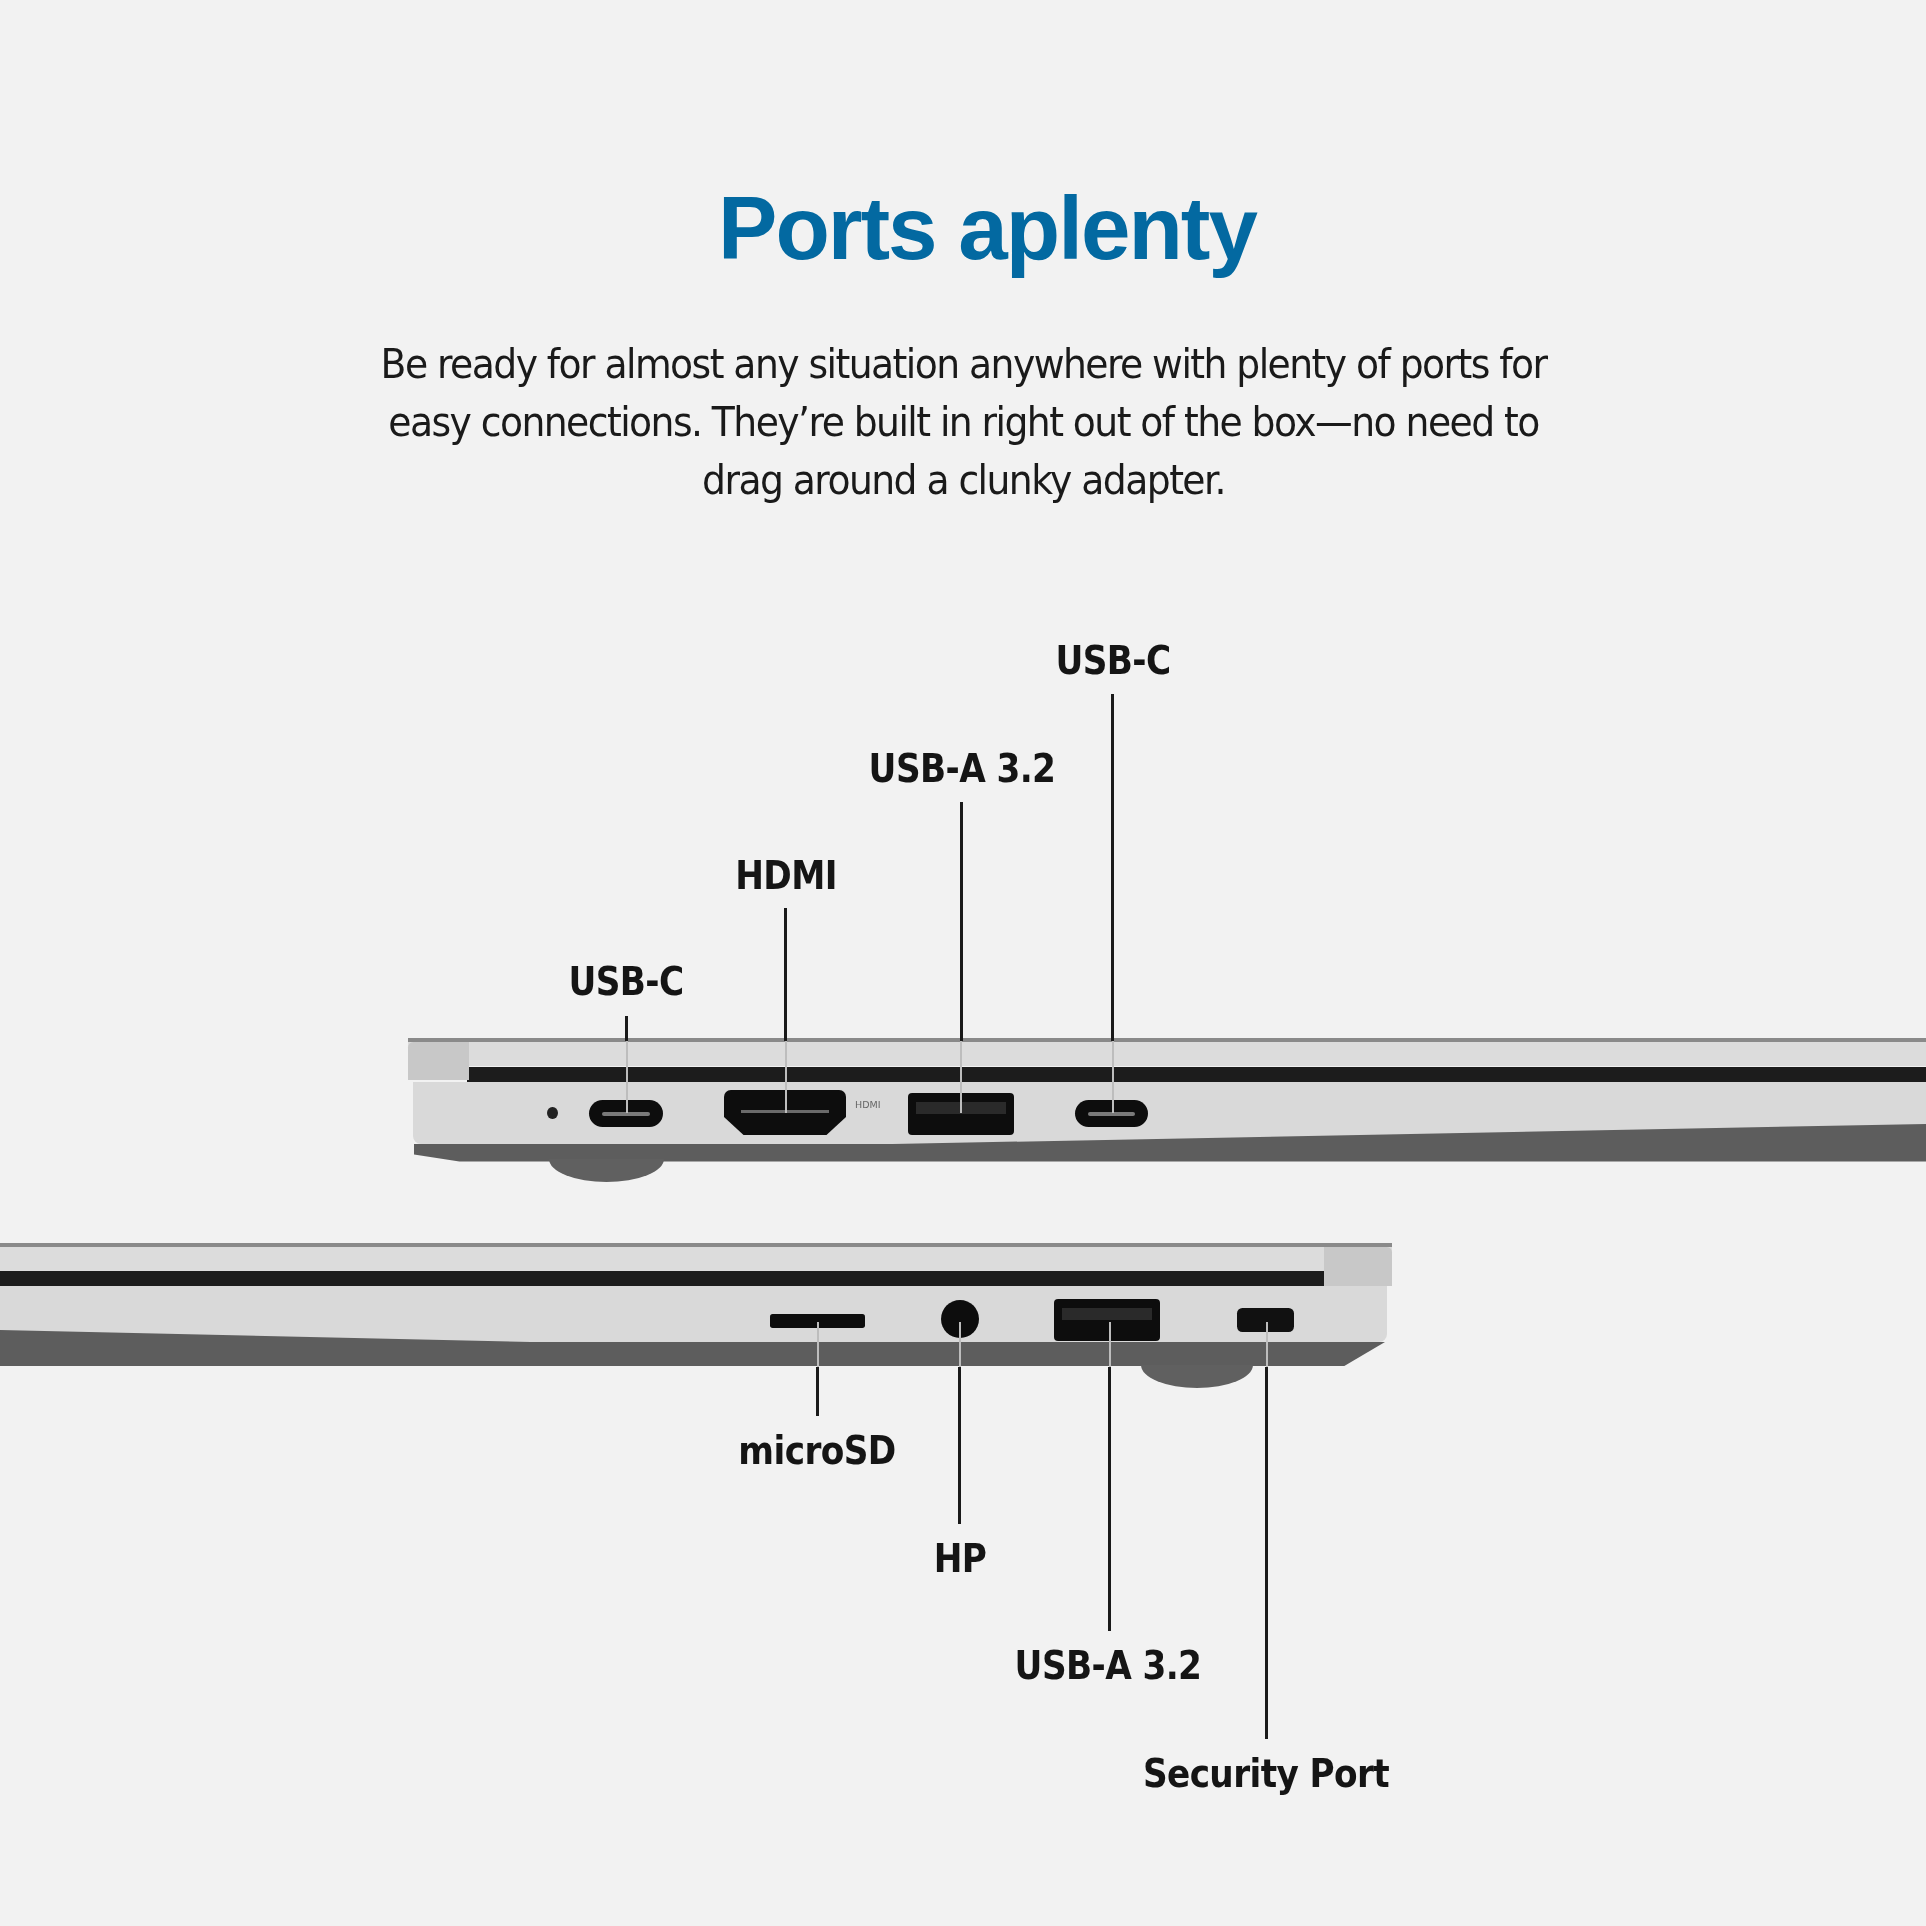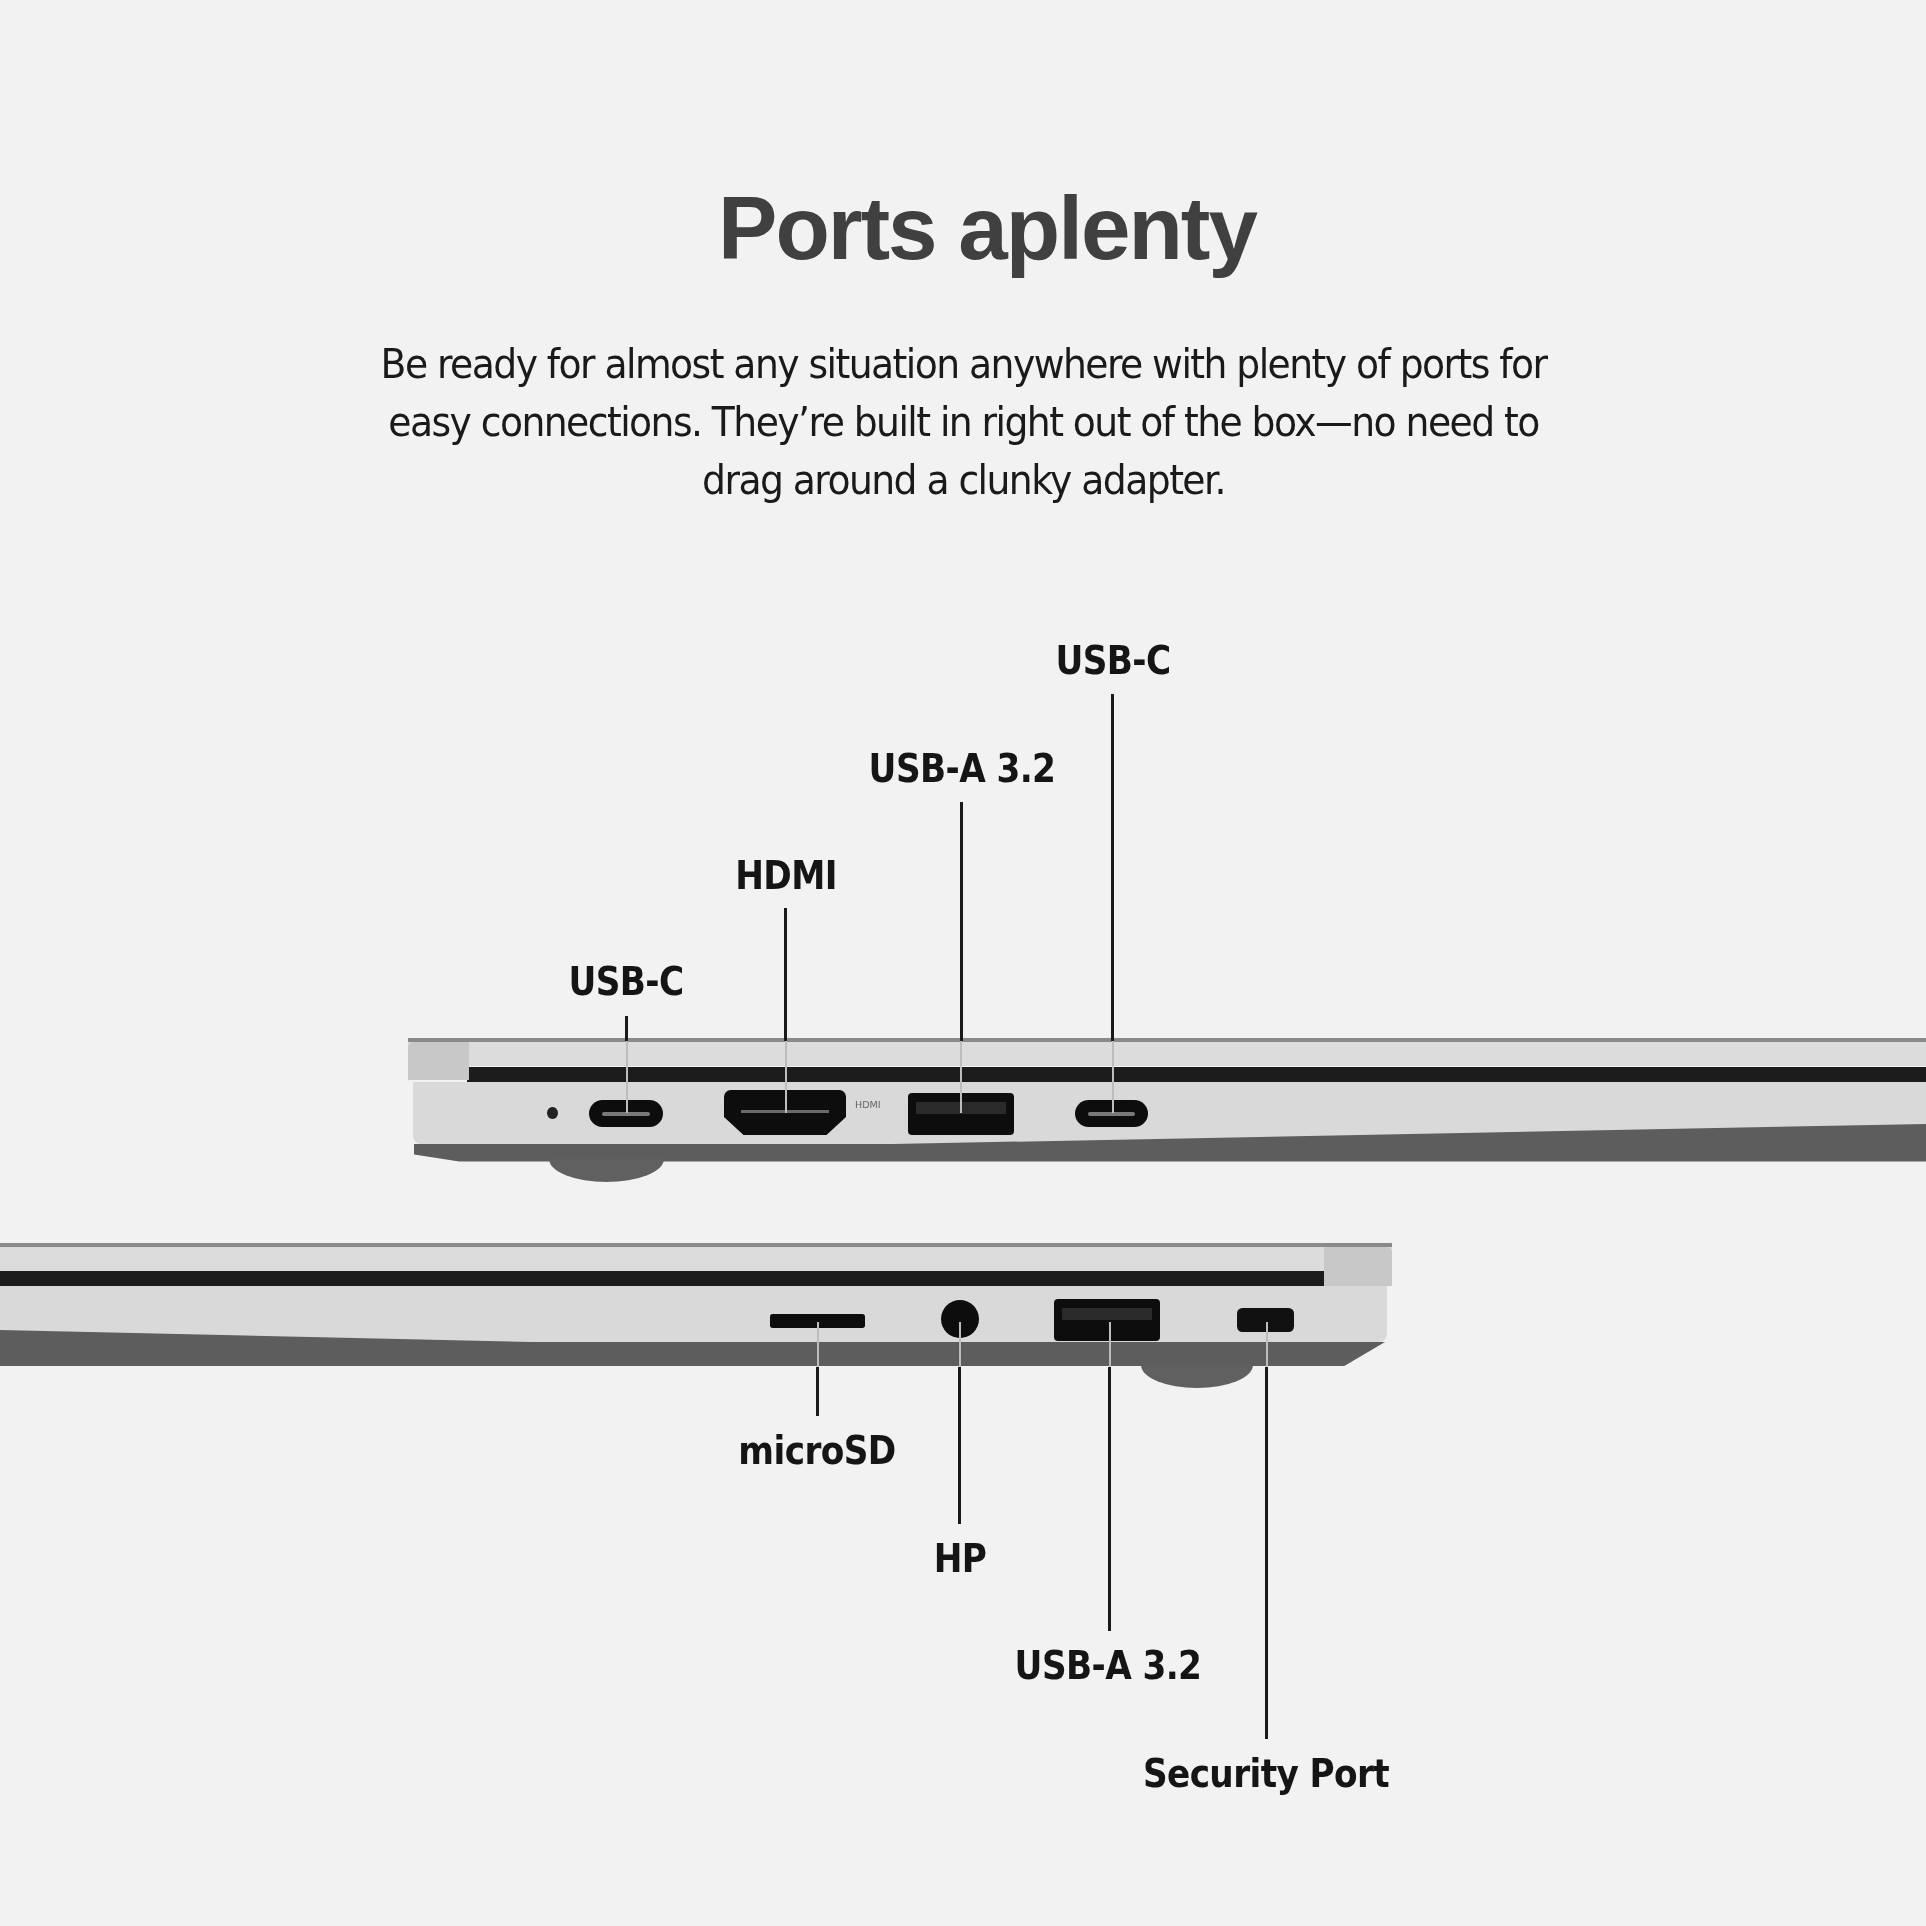--- a/index.html
+++ b/index.html
@@ -8,21 +8,21 @@
     background: #f2f2f2;
     position: relative; overflow: hidden;
     font-family: "DejaVu Sans", sans-serif;
     color: #111;
   }
   .title {
     position: absolute; left: 0; right: 0; top: 177px;
     text-align: center;
     font-family: "Liberation Sans", sans-serif;
     font-weight: bold; font-size: 89px; letter-spacing: -2px;
-    color: #404040;
+    color: #0369a1;
     padding-left: 48px;
   }
   .desc {
     position: absolute; left: 312px; width: 1303px; top: 335px;
     text-align: center;
     font-family: "DejaVu Sans", sans-serif;
     font-size: 41px; line-height: 58px;
     letter-spacing: -1.7px; color: #1a1a1a;
     transform: scaleX(0.92); transform-origin: center top;
   }

